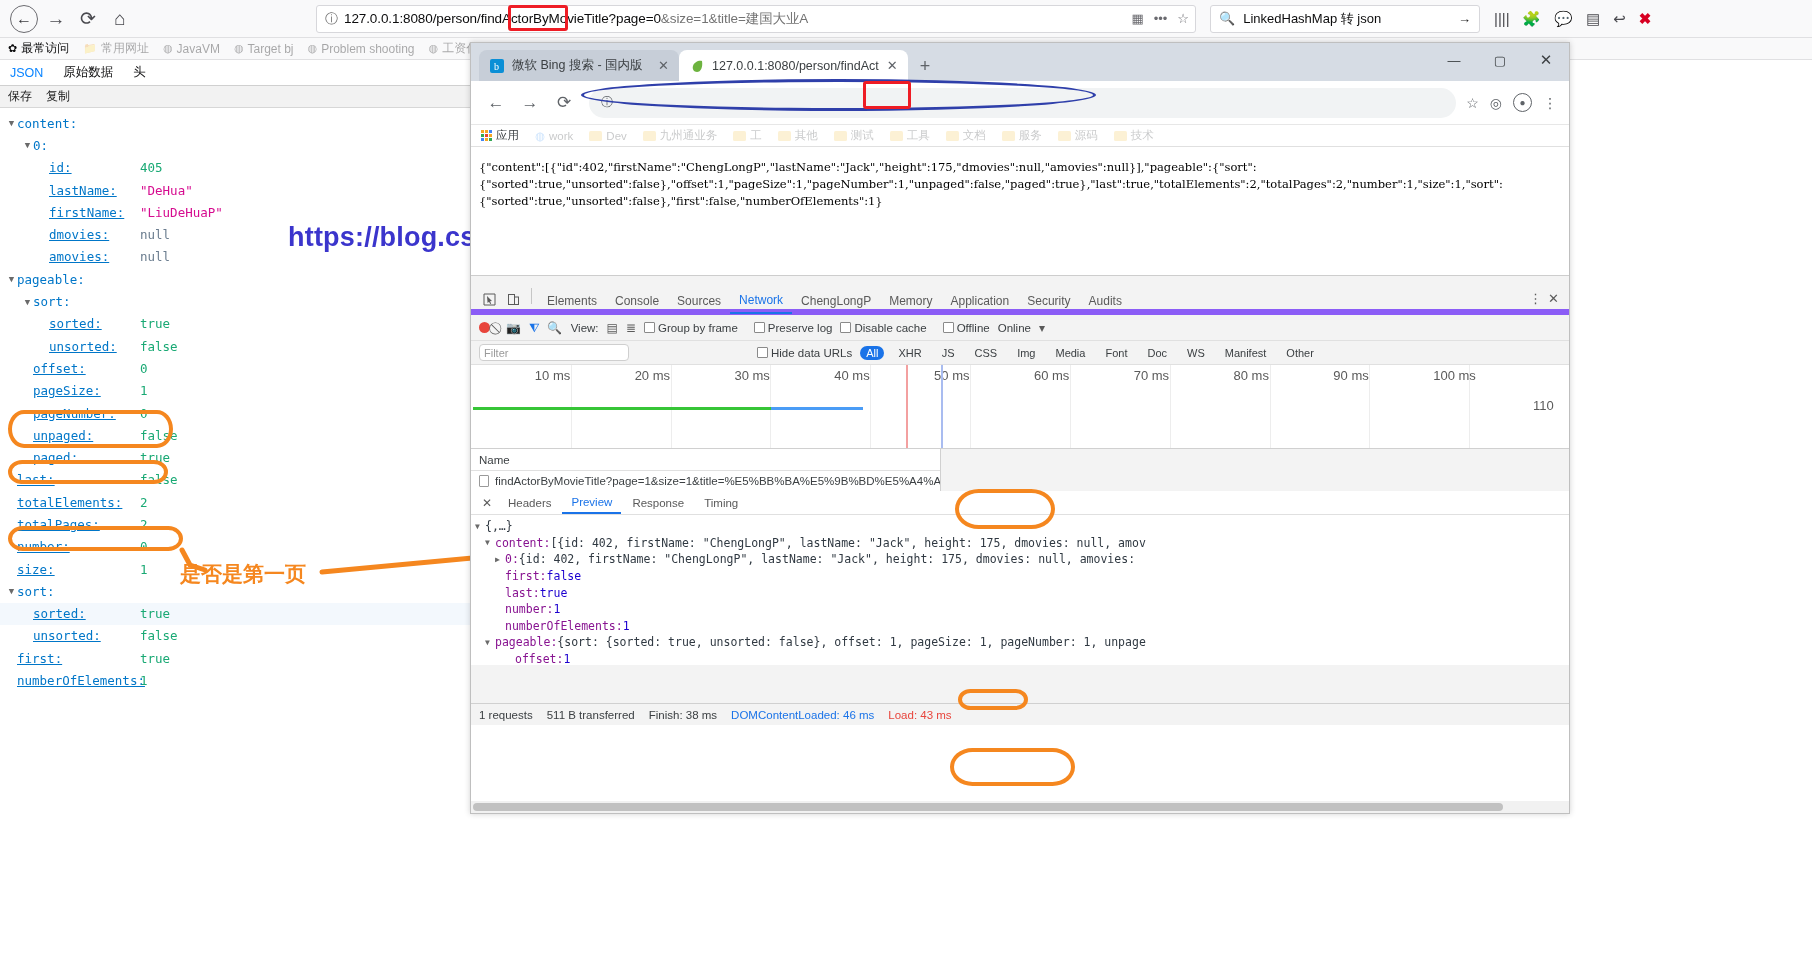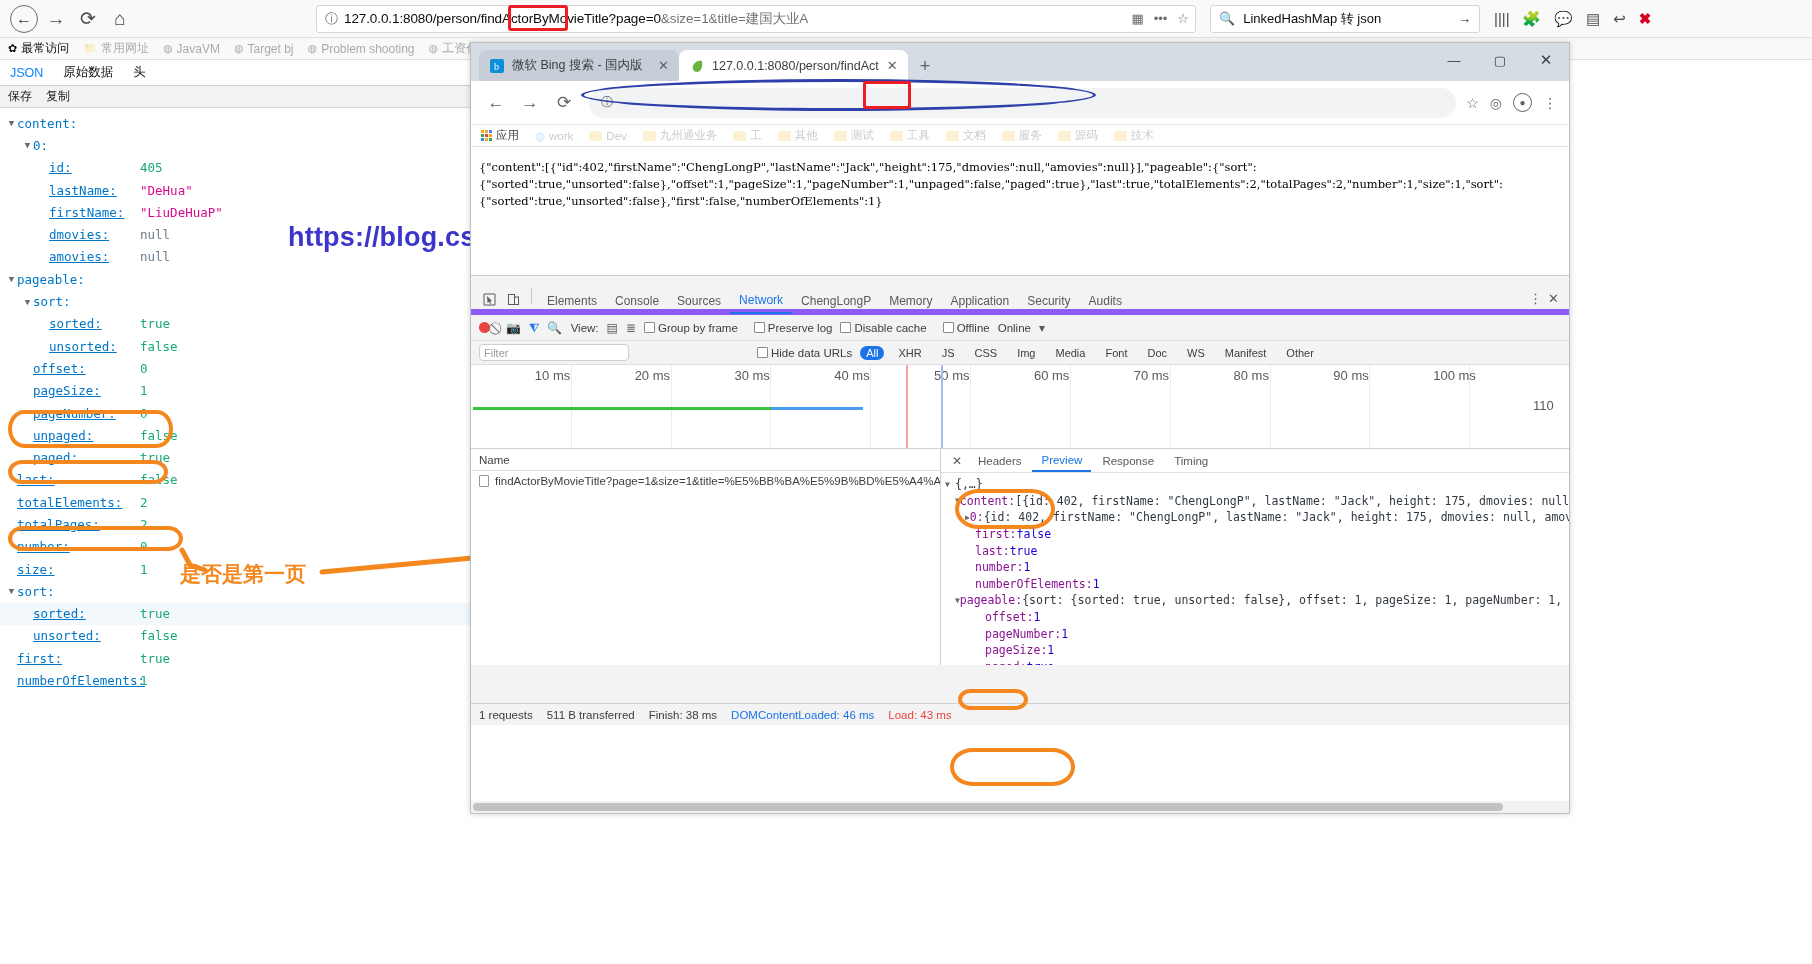--- a/index.html
+++ b/index.html
@@ -176,21 +176,21 @@
   .pill.active { background:#1a73e8; color:#fff; }
 
   .dt-timeline { height:84px; background:#fff; border-bottom:1px solid #d0d0d0; position:relative; overflow:hidden; }
   .tl-tick { position:absolute; top:0; bottom:0; width:1px; background:#ededed; }
   .tl-lbl { position:absolute; top:3px; font-size:13px; color:#5a5a5a; }
   .tl-bar-green { position:absolute; height:3px; background:#36c537; }
   .tl-bar-blue { position:absolute; height:3px; background:#4a9cf6; }
   .tl-red { position:absolute; top:0; bottom:0; width:1.5px; background:#f3a0a0; }
   .tl-blue { position:absolute; top:0; bottom:0; width:1.5px; background:#a9bcf0; }
 
-  .dt-split { display:flex; height:216px; }
+  .dt-split { display:flex; height:216px;flex-direction:column; }
   .dt-names { width:470px; border-right:1px solid #d0d0d0; background:#fff; }
   .names-hd { height:22px; border-bottom:1px solid #e0e0e0; display:flex; align-items:center; padding:0 8px; font-size:11.5px; color:#3c4043; }
   .name-row { height:20px; display:flex; align-items:center; gap:6px; padding:0 8px; font-size:11.5px; color:#3c4043; white-space:nowrap; overflow:hidden; }
   .doc-ico { width:10px; height:12px; border:1px solid #9a9a9a; background:#fff; border-radius:1px; flex:0 0 auto; }
 
   .dt-detail { flex:1 1 auto; background:#fff; overflow:hidden; }
   .det-tabbar { height:24px; display:flex; align-items:center; gap:2px; border-bottom:1px solid #e0e0e0; padding:0 6px; }
   .det-tab { padding:0 9px; height:23px; display:flex; align-items:center; font-size:11.5px; color:#5a5a5a; }
   .det-tab.active { color:#1a73e8; border-bottom:2px solid #1a73e8; }
   .det-close { width:20px; display:flex; align-items:center; justify-content:center; color:#5a5a5a; font-size:12px; }

